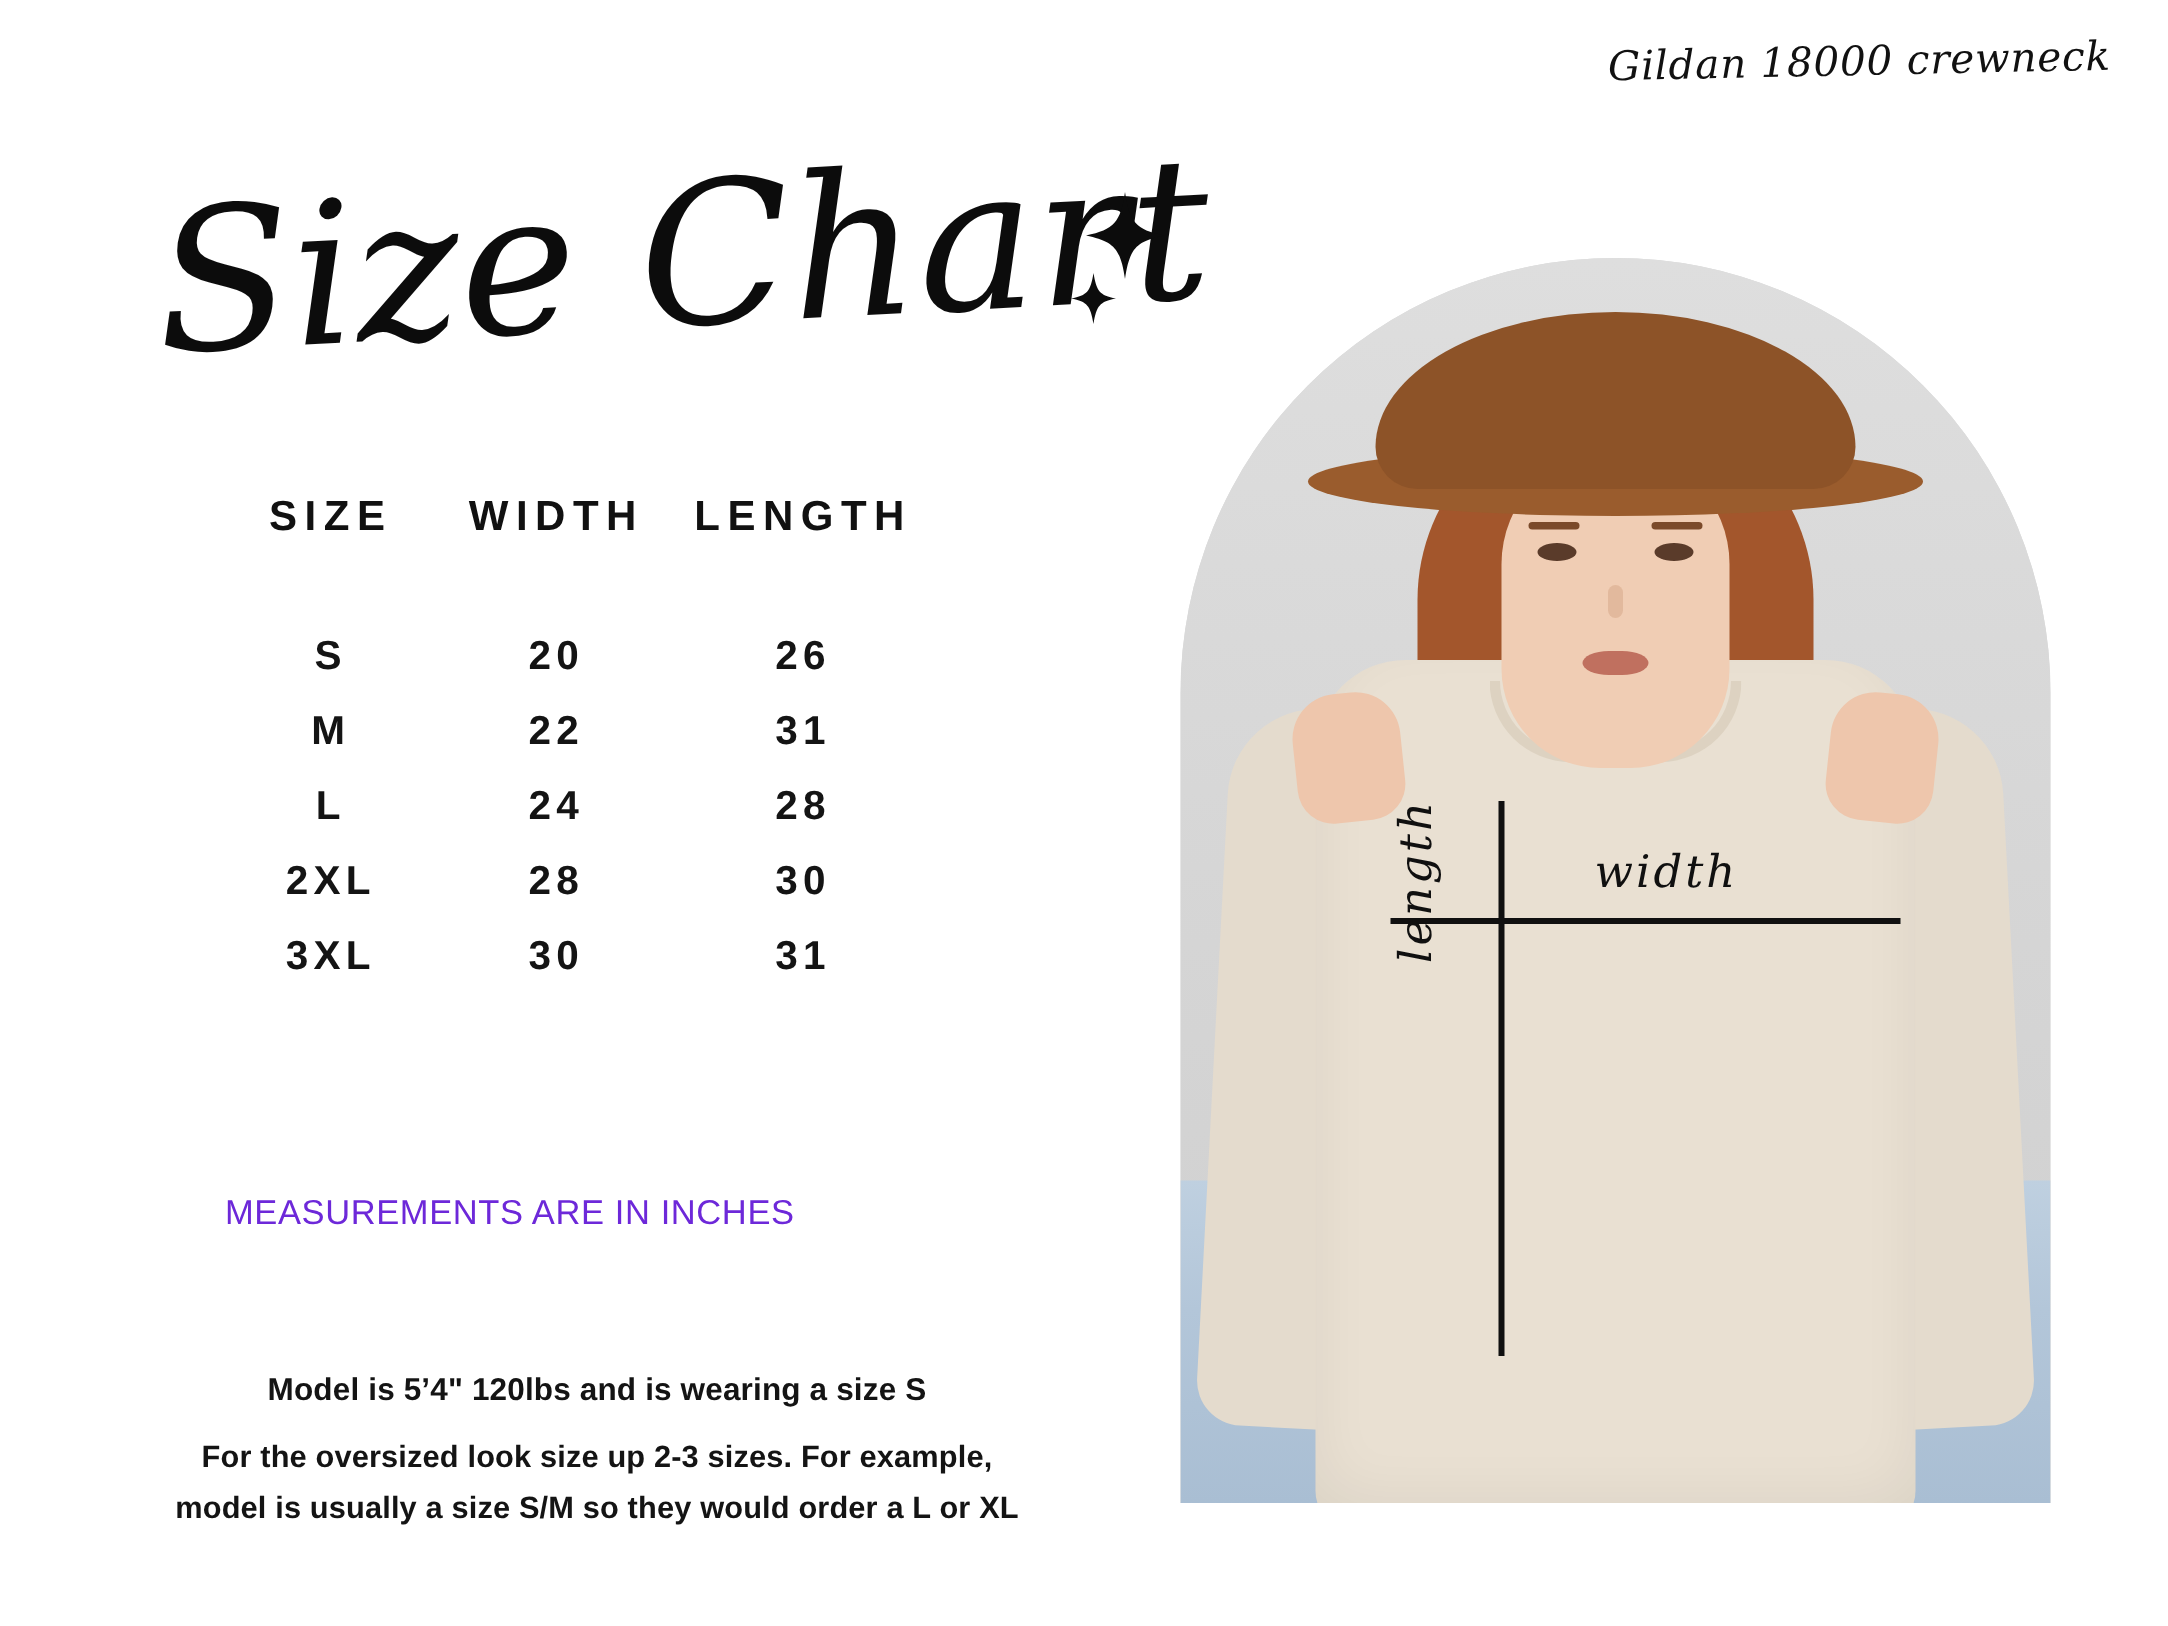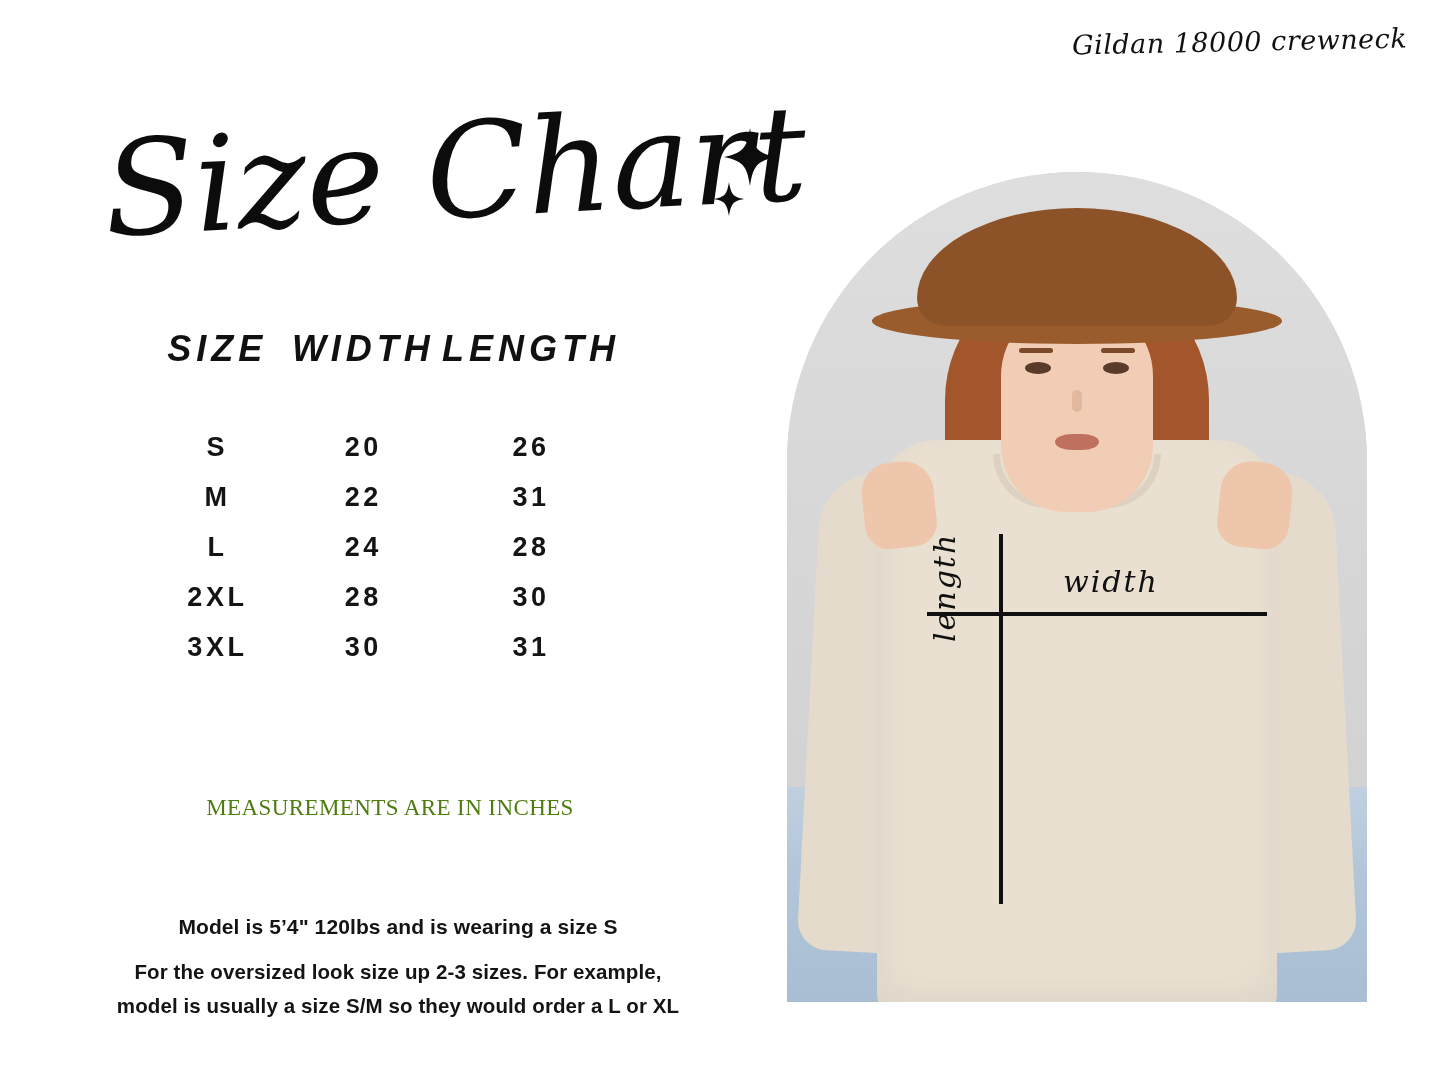--- a/index.html
+++ b/index.html
@@ -62,50 +62,48 @@
     left: 150px;
     top: 328px;
     width: 470px;
   }
   table.size-table {
     width: 100%;
     border-collapse: collapse;
     text-align: center;
   }
   table.size-table th {
-    font-size: 36px;
+    font-size: 28px;
     font-weight: 700;
     letter-spacing: 5px;
     color: #111111;
     padding-bottom: 52px;
     text-align: center;
-    font-style: italic;
   }
   table.size-table td {
     font-size: 27px;
     font-weight: 600;
     letter-spacing: 3.5px;
     color: #141414;
     padding: 9.5px 0;
     text-align: center;
   }
   table.size-table th:nth-child(1) { width: 30%; }
   table.size-table th:nth-child(2) { width: 34%; }
   table.size-table th:nth-child(3) { width: 36%; }
 
   .measure-note {
     position: absolute;
     left: 150px;
     top: 795px;
     width: 480px;
-    text-align: center;
     font-size: 23px;
     letter-spacing: 0.4px;
-    color: #4d7c0f;
-    font-family: Liberation Serif, serif;
+    color: #6d28d9;
+    font-family: Liberation Sans, sans-serif;
   }
 
   
   .footer {
     position: absolute;
     left: 58px;
     top: 915px;
     width: 680px;
     text-align: center;
     color: #141414;

